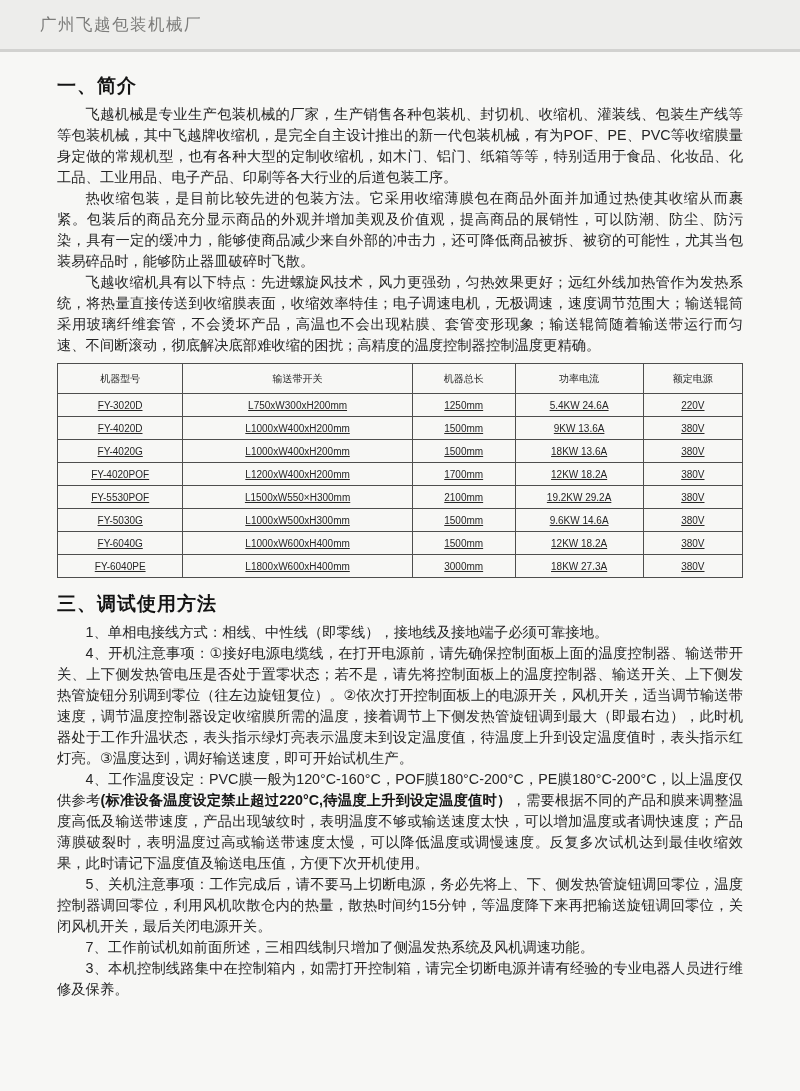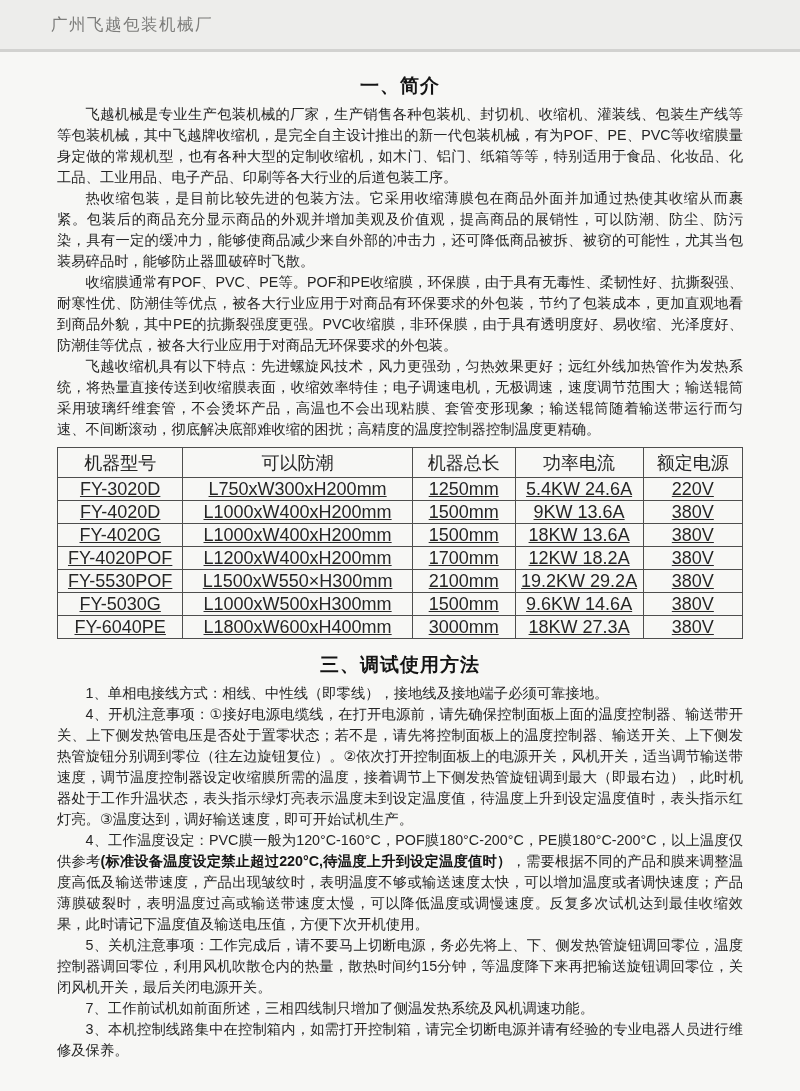--- a/index.html
+++ b/index.html
@@ -16,60 +16,59 @@
     font-family: "Liberation Sans", "DejaVu Sans", sans-serif;
     color: #262626;
     box-sizing: border-box;
     overflow: hidden;
   }
   .topbar {
     height: 49px;
     background: #ededeb;
     display: flex;
     align-items: center;
-    padding-left: 51px;
+    padding-left: 40px;
     font-size: 16.5px;
     color: #7d7d7b;
     letter-spacing: 1.5px;
   }
   .divider {
     height: 3px;
     background: #d2d2d0;
   }
   .content {
     padding: 8px 57px 0 57px;
   }
   h2.sec {
     font-size: 19px;
     font-weight: 700;
     color: #141414;
     letter-spacing: 1px;
     margin: 13px 0 5px 0;
-    text-align: center;
   }
   p.body {
     font-size: 14.3px;
     line-height: 21px;
     text-align: justify;
     text-indent: 2em;
     margin: 0;
     color: #262626;
   }
   p.body b { font-weight: 700; color: #161616; }
   table.specs {
     width: 100%;
     border-collapse: collapse;
     margin: 7px 0 4px 0;
     table-layout: fixed;
   }
   table.specs th, table.specs td {
     border: 1.6px solid #4e4e4e;
     text-align: center;
     vertical-align: middle;
-    font-size: 18px;
+    font-size: 10px;
     font-weight: 400;
     color: #262626;
     padding: 0;
     overflow: hidden;
     white-space: nowrap;
   }
   table.specs th { height: 29px; background: #f7f7f5; }
   table.specs td { height: 22px; text-decoration: underline; }
 </style>
 </head>
@@ -80,36 +79,35 @@
   <div class="topbar">
     <span>广州飞越包装机械厂</span>
   </div>
   <div class="divider"></div>
 
   <div class="content">
 
     <h2 class="sec">一、简介</h2>
     <p class="body">飞越机械是专业生产包装机械的厂家，生产销售各种包装机、封切机、收缩机、灌装线、包装生产线等等包装机械，其中飞越牌收缩机，是完全自主设计推出的新一代包装机械，有为POF、PE、PVC等收缩膜量身定做的常规机型，也有各种大型的定制收缩机，如木门、铝门、纸箱等等，特别适用于食品、化妆品、化工品、工业用品、电子产品、印刷等各大行业的后道包装工序。</p>
     <p class="body">热收缩包装，是目前比较先进的包装方法。它采用收缩薄膜包在商品外面并加通过热使其收缩从而裹紧。包装后的商品充分显示商品的外观并增加美观及价值观，提高商品的展销性，可以防潮、防尘、防污染，具有一定的缓冲力，能够使商品减少来自外部的冲击力，还可降低商品被拆、被窃的可能性，尤其当包装易碎品时，能够防止器皿破碎时飞散。</p>
-    <p class="body">收缩膜通常有POF、PVC、PE等。POF和PE收缩膜，环保膜，由于具有无毒性、柔韧性好、抗撕裂强、耐寒性优、防潮佳等优点，被各大行业应用于对商品有环保要求的外包装，节约了包装成本，更加直观地看到商品外貌，其中PE的抗撕裂强度更强。PVC收缩膜，非环保膜，由于具有透明度好、易收缩、光泽度好、防潮佳等优点，被各大行业应用于对商品无环保要求的外包装。</p>
     <p class="body">飞越收缩机具有以下特点：先进螺旋风技术，风力更强劲，匀热效果更好；远红外线加热管作为发热系统，将热量直接传送到收缩膜表面，收缩效率特佳；电子调速电机，无极调速，速度调节范围大；输送辊筒采用玻璃纤维套管，不会烫坏产品，高温也不会出现粘膜、套管变形现象；输送辊筒随着输送带运行而匀速、不间断滚动，彻底解决底部难收缩的困扰；高精度的温度控制器控制温度更精确。</p>
 
 
     <table class="specs">
       <colgroup>
         <col style="width:18.3%">
         <col style="width:33.5%">
         <col style="width:15.0%">
         <col style="width:18.7%">
         <col style="width:14.5%">
       </colgroup>
       <thead>
         <tr>
           <th>机器型号</th>
-          <th>可以防潮</th>
+          <th>输送带开关</th>
           <th>机器总长</th>
           <th>功率电流</th>
           <th>额定电源</th>
         </tr>
       </thead>
       <tbody>
         <tr>
           <td>FY-3020D</td>
           <td>L750xW300xH200mm</td>
           <td>1250mm</td>
@@ -145,20 +143,27 @@
           <td>380V</td>
         </tr>
         <tr>
           <td>FY-5030G</td>
           <td>L1000xW500xH300mm</td>
           <td>1500mm</td>
           <td>9.6KW 14.6A</td>
           <td>380V</td>
         </tr>
         <tr>
+          <td>FY-6040G</td>
+          <td>L1000xW600xH400mm</td>
+          <td>1500mm</td>
+          <td>12KW 18.2A</td>
+          <td>380V</td>
+        </tr>
+        <tr>
           <td>FY-6040PE</td>
           <td>L1800xW600xH400mm</td>
           <td>3000mm</td>
           <td>18KW 27.3A</td>
           <td>380V</td>
         </tr>
       </tbody>
     </table>
 
     <h2 class="sec">三、调试使用方法</h2>

